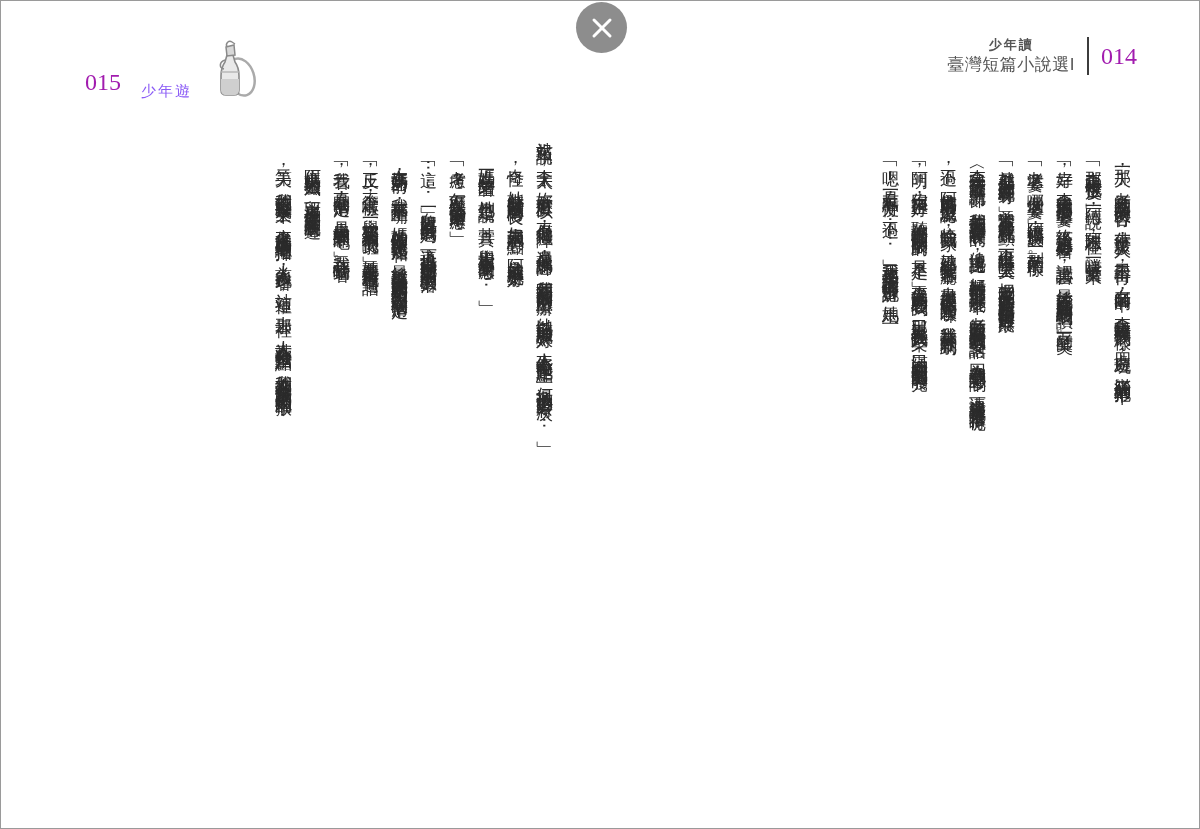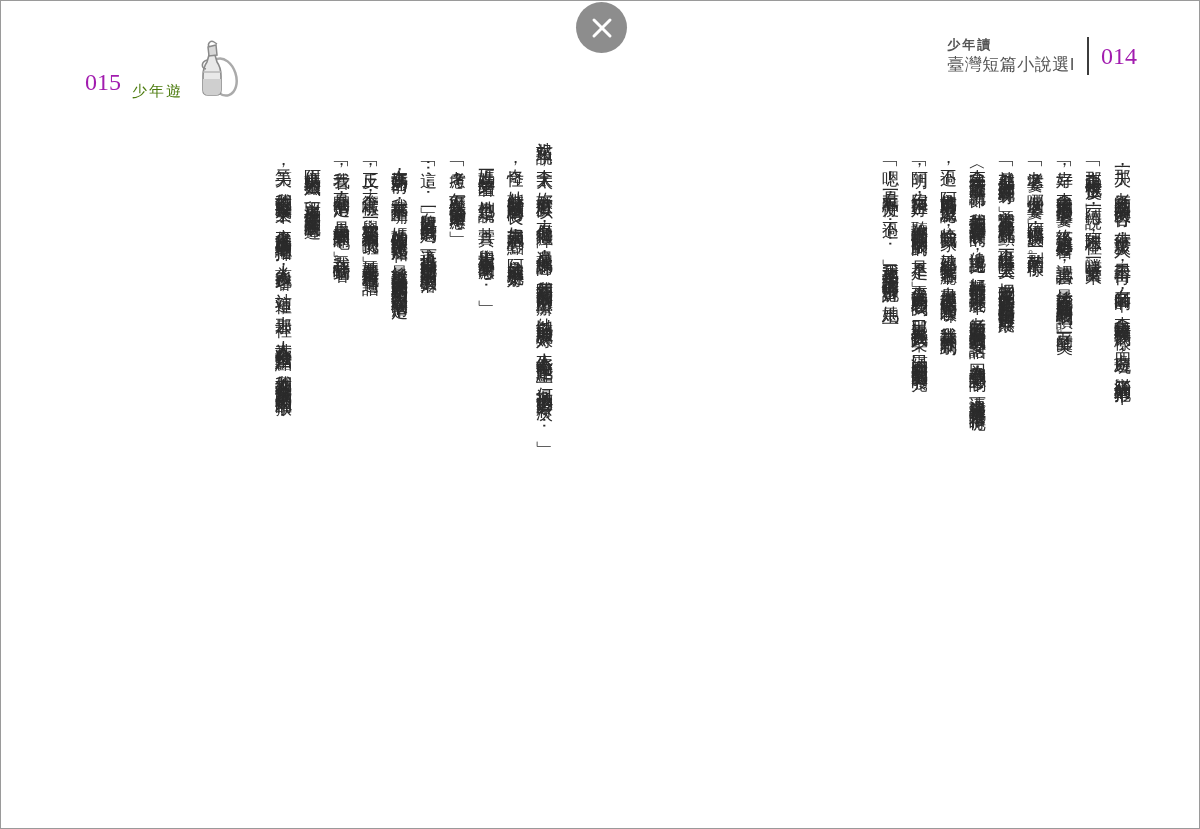--- a/index.html
+++ b/index.html
@@ -31,21 +31,21 @@
 
   
   .header-right {
     position: absolute;
     top: 36px;
     right: 62px;
     display: flex;
     align-items: center;
   }
   .series-block {
-    text-align: left;
+    text-align: center;
     color: #555;
     line-height: 1.3;
   }
   .series-line1 {
     font-size: 13px;
     font-weight: bold;
     letter-spacing: 2px;
   }
   .series-line2 { font-size: 17px; letter-spacing: 0.5px; }
   .vdivider {
@@ -59,25 +59,25 @@
     font-size: 24px;
     color: #a21caf;
   }
 
   .header-left {
     position: absolute;
     top: 48px;
     left: 84px;
     display: flex;
     align-items: center;
-    gap: 11px;
+    gap: 20px;
   }
   .chapter-title {
     font-size: 15px;
-    color: #4d7c0f;
+    color: #8b5cf6;
     letter-spacing: 2px;
     margin-top: 18px;
   }
   .bottle-wrap { transform: translateY(-10px); }
 
   
   .page-text {
     position: absolute;
     top: 128px;
     height: 676px;

